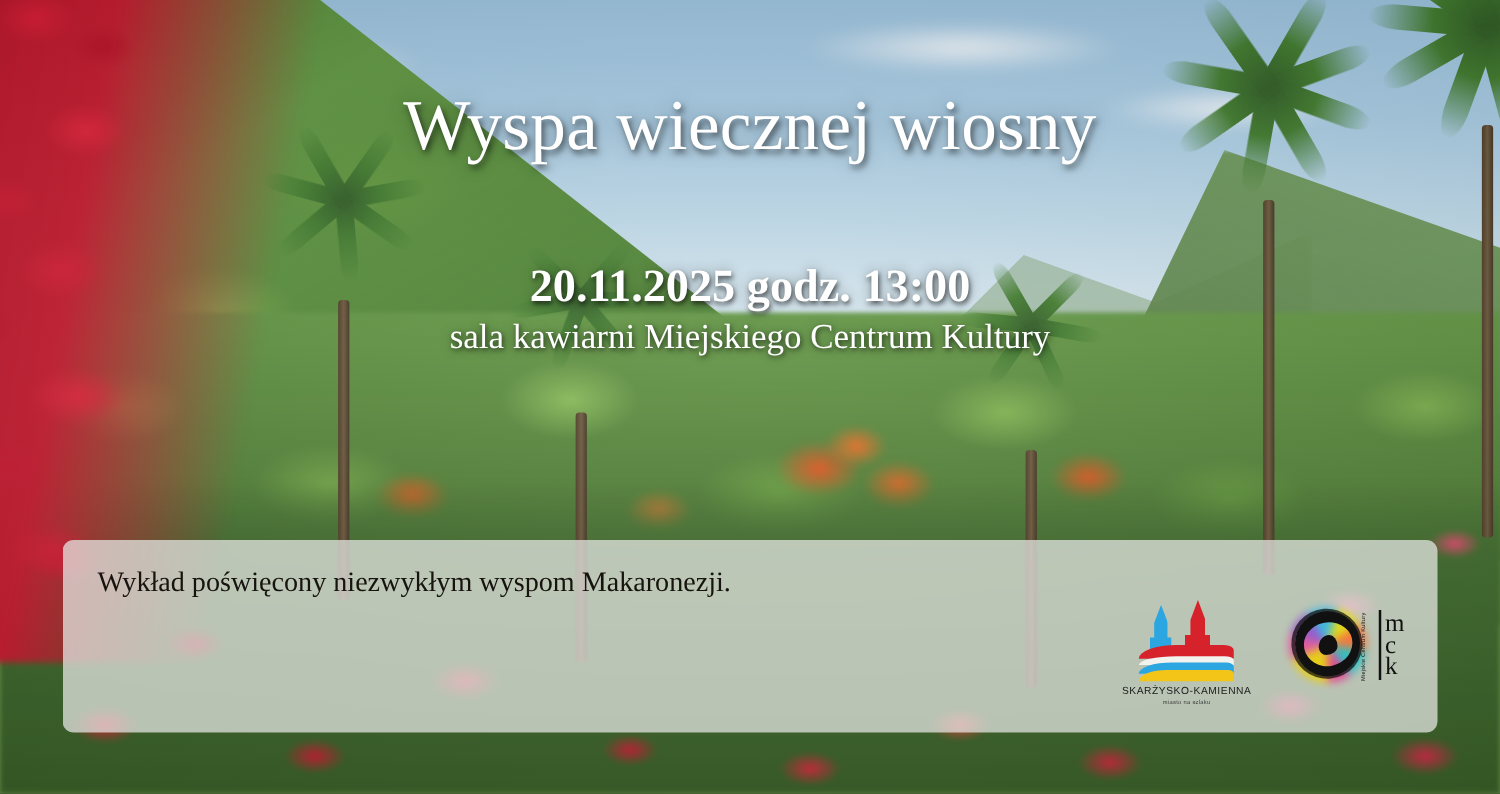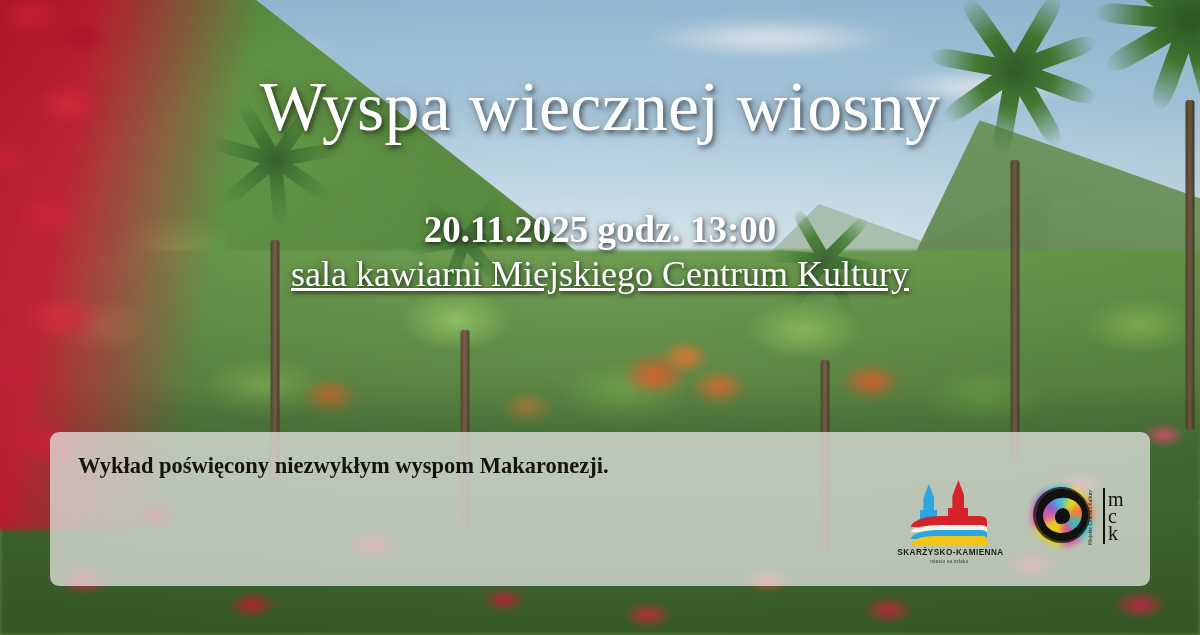--- a/index.html
+++ b/index.html
@@ -134,49 +134,48 @@
   .haze {
     background:
       radial-gradient(ellipse 120% 80% at 50% 45%, rgba(255,255,255,.10), rgba(0,0,0,.10) 80%);
     pointer-events:none;
   }
 
   
   .headline {
     position:absolute; left:0; right:0; top:72px;
     text-align:center;
-    font-size:70px; line-height:1;
+    font-size:57px; line-height:1;
     color:#fff;
     letter-spacing:.2px;
     text-shadow:2px 3px 5px rgba(0,0,0,.55), 0 0 16px rgba(0,0,0,.25);
     white-space:nowrap;
   }
 
   .meta { position:absolute; left:0; right:0; top:208px; text-align:center; color:#fff; }
   .meta-date {
     font-size:37px; font-weight:bold; line-height:1.18;
     text-shadow:1px 2px 4px rgba(0,0,0,.6), 0 0 10px rgba(0,0,0,.3);
   }
   .meta-line {
-    font-size:36px; line-height:1.25;
+    font-size:28px; line-height:1.25;
     text-shadow:1px 2px 4px rgba(0,0,0,.6), 0 0 10px rgba(0,0,0,.3);
-    text-decoration:underline;
   }
 
   
   .panel {
     position:absolute; left:50px; top:432px; width:1100px; height:154px;
     background:rgba(229,231,228,.74);
     border-radius:9px;
     backdrop-filter:blur(1px);
   }
   .panel-desc {
     position:absolute; left:28px; top:18px; width:790px;
     color:#17140f;
-    font-size:22.5px; line-height:31px;font-weight:bold;
+    font-size:22.5px; line-height:31px;
   }
   .panel-desc div { white-space:nowrap; }
 
   .free-entry {
     position:absolute; right:22px; top:14px;
     font-size:22px; font-weight:bold; letter-spacing:.6px;
     color:#0c0a06; white-space:nowrap;
   }
 
   .logos {
@@ -216,21 +215,21 @@
     top:46px; height:9px; background:#2ca6e0;
     border-radius:35% 8% 0 0 / 100% 35% 0 0;
   }
   .logo-city .band-yellow {
     top:52px; height:9px; background:#f2c518;
     border-radius:30% 6% 0 0 / 100% 30% 0 0;
   }
   .logo-city .city-name {
     margin-top:6px; text-align:center;
     font-family:"Liberation Sans", sans-serif;
-    font-size:8.2px; font-weight:bold; letter-spacing:.45px; color:#1b1b1b;
+    font-size:8.2px; font-weight:normal; letter-spacing:.45px; color:#1b1b1b;
     white-space:nowrap;
   }
   .logo-city .city-tag {
     text-align:center; margin-top:2px;
     font-family:"Liberation Sans", sans-serif;
     font-size:4.6px; letter-spacing:.25px; color:#3b3b3b;
   }
 
   
   .logo-mck { display:flex; align-items:center; gap:5px; position:relative; }

